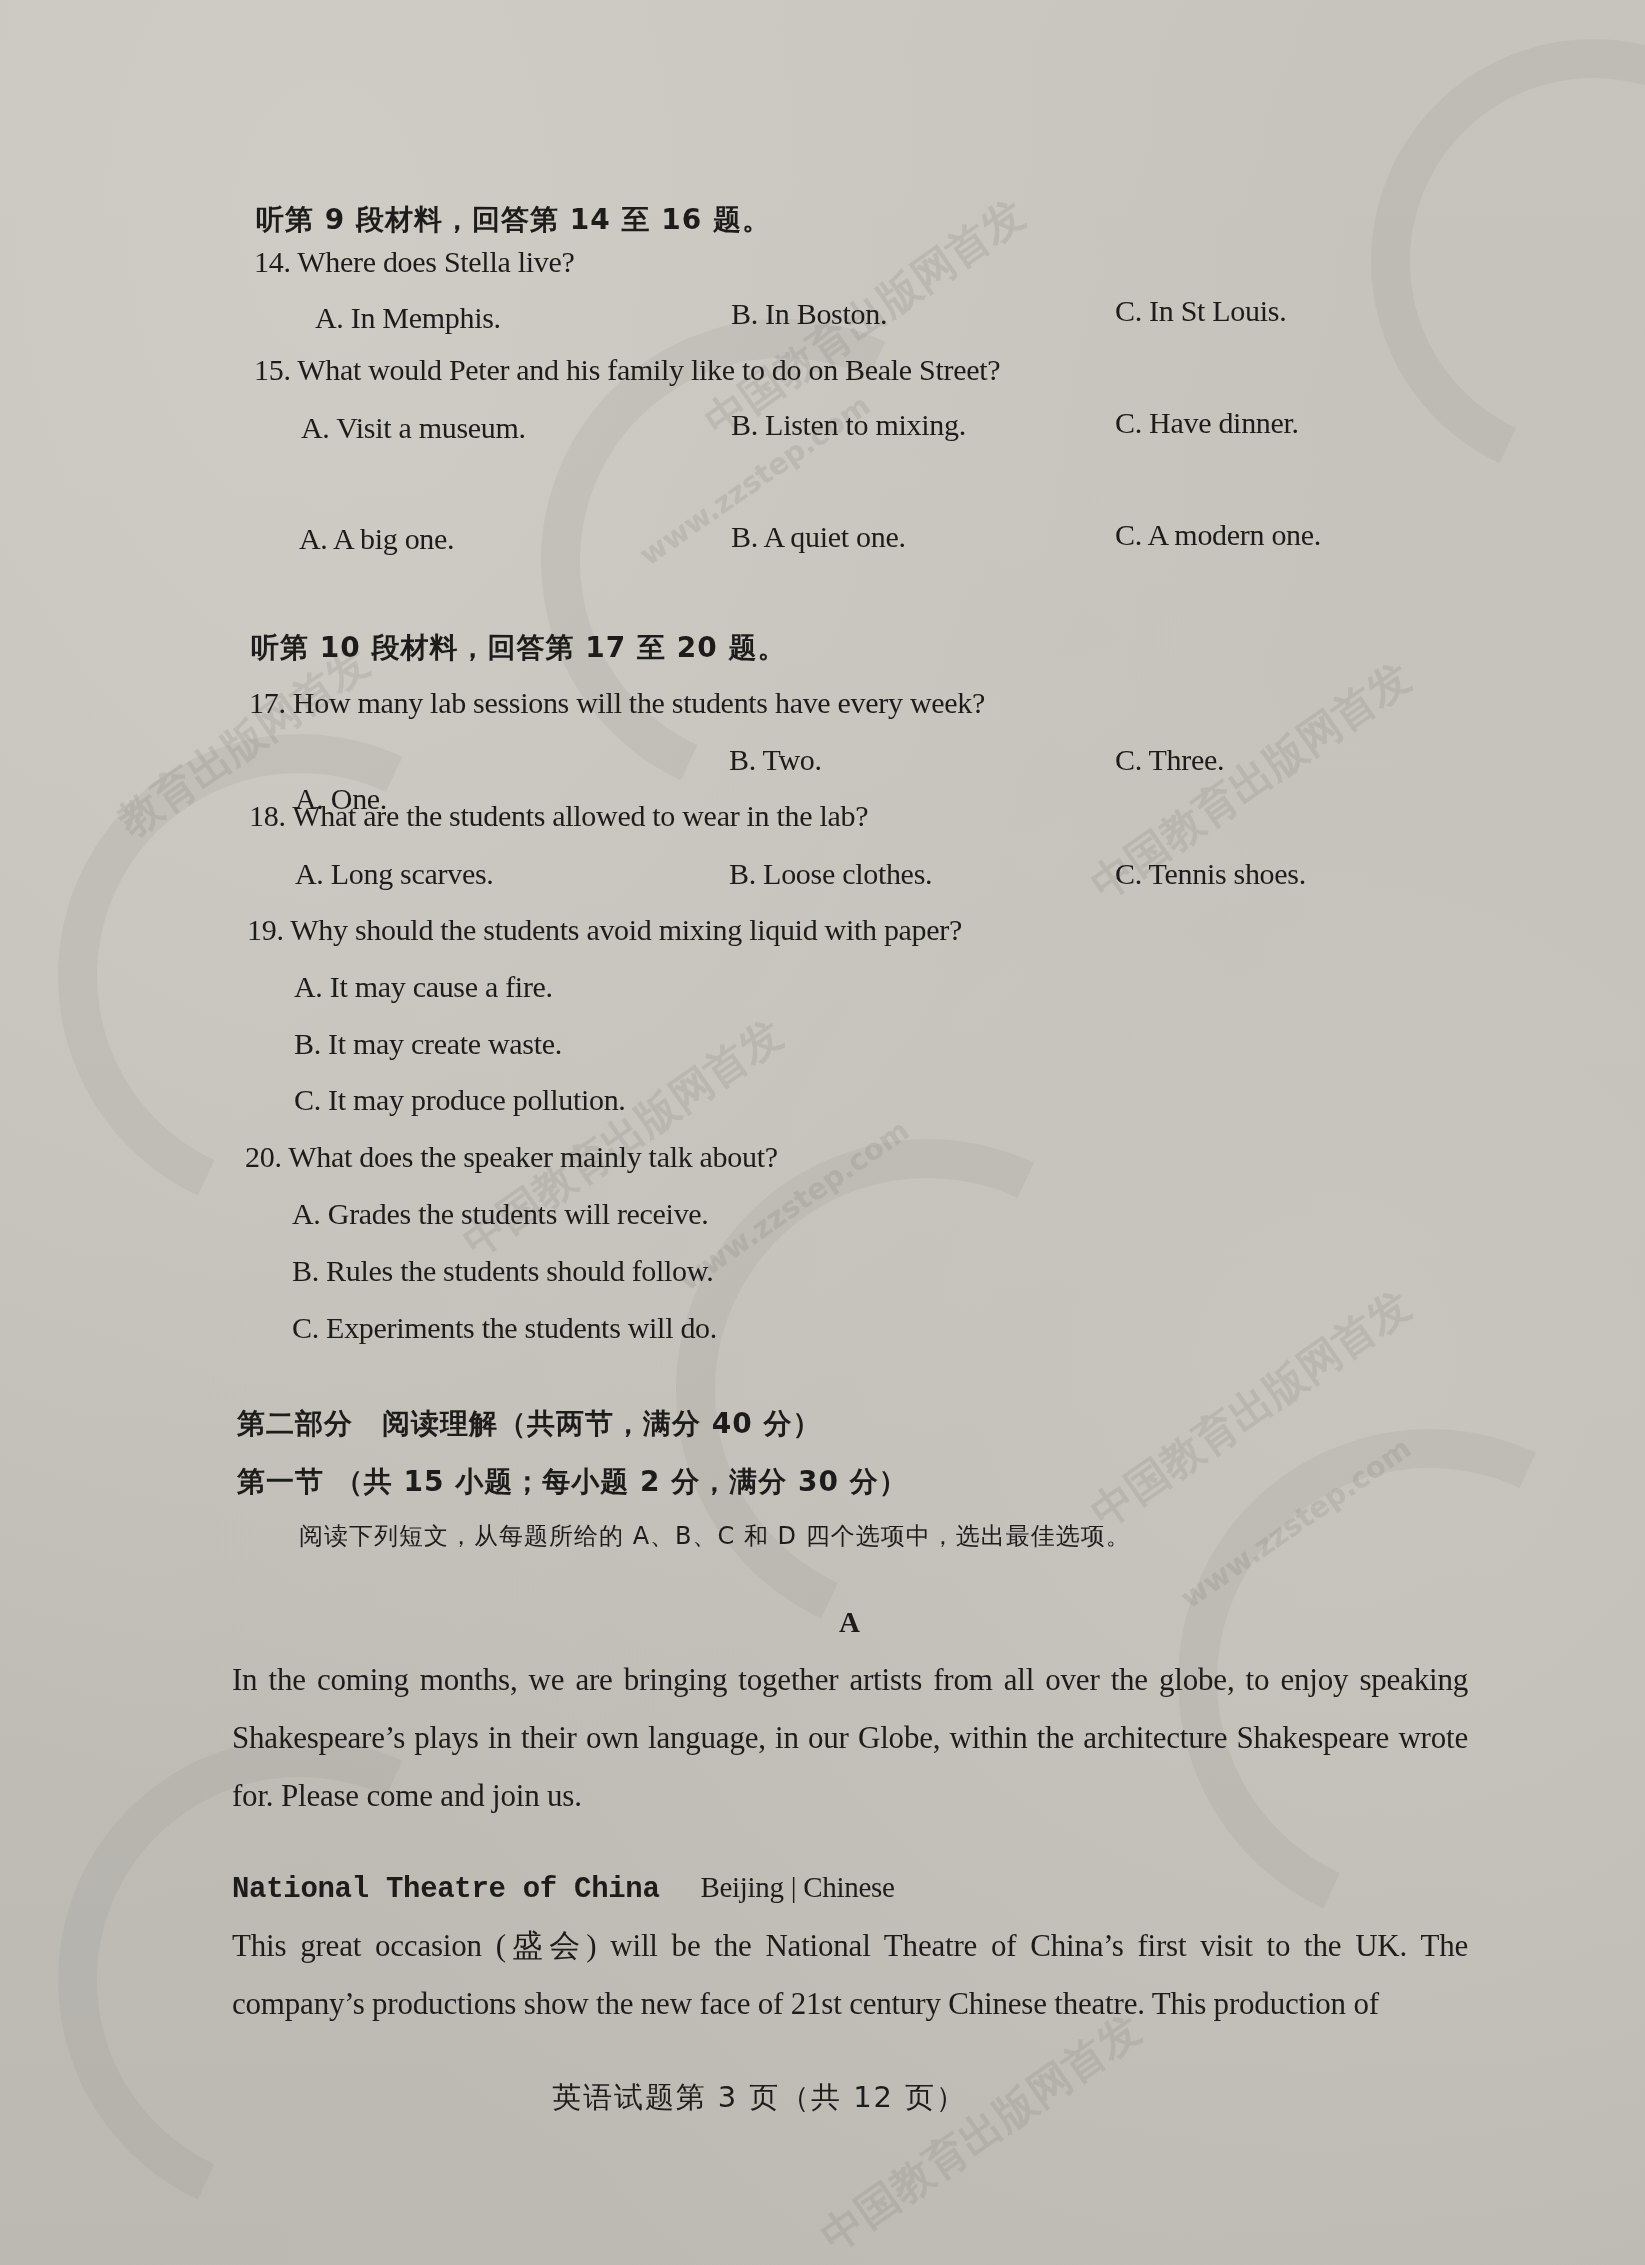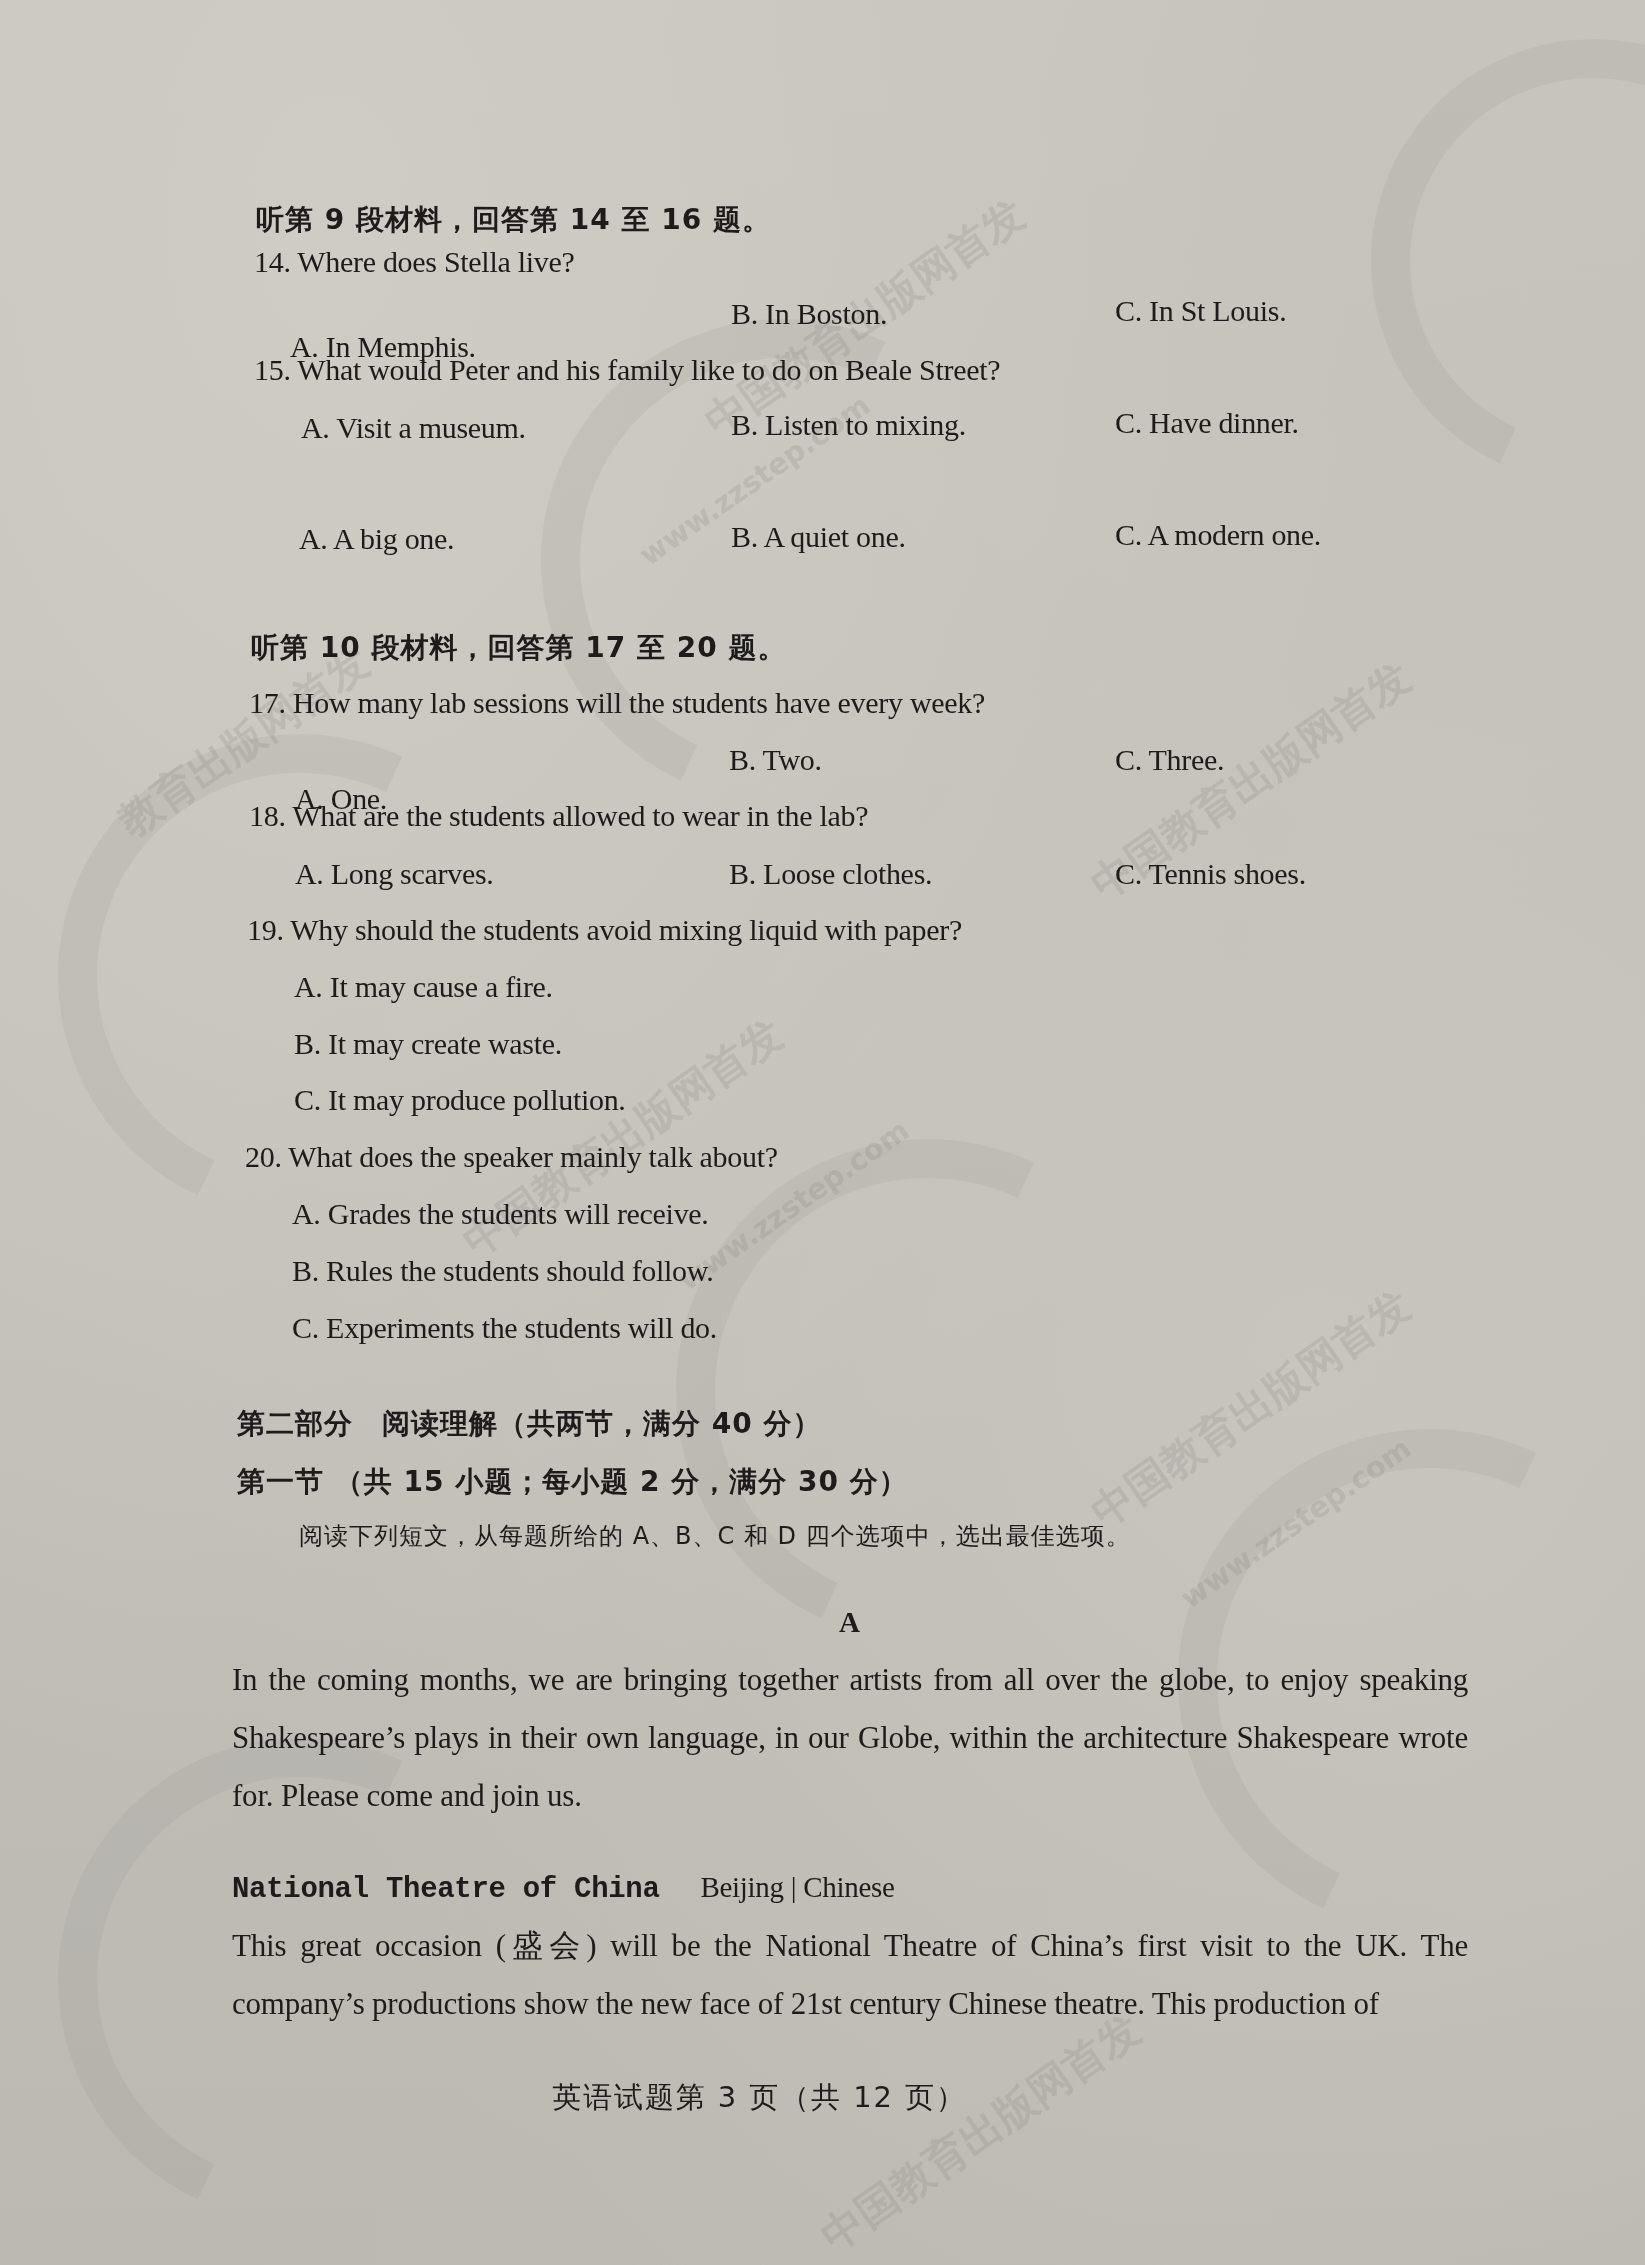--- a/index.html
+++ b/index.html
@@ -57,21 +57,21 @@
   <div class="watermark" style="left:618px;top:463px;font-size:29px;">www.zzstep.com</div>
   <div class="watermark" style="left:657px;top:1188px;font-size:29px;">www.zzstep.com</div>
   <div class="watermark" style="left:1159px;top:1506px;font-size:29px;">www.zzstep.com</div>
 
   <div class="line cn" style="left:256px;top:201px;">听第 9 段材料，回答第 14 至 16 题。</div>
 
   <div class="line" style="left:254px;top:245px;">
     <span>14.</span>
     <span>Where does Stella live?</span>
   </div>
-  <div class="opt" style="left:290px;top:301px;margin-top:29px;">A. In Memphis.</div>
+  <div class="opt" style="left:315px;top:301px;">A. In Memphis.</div>
   <div class="opt" style="left:731px;top:297px;">B. In Boston.</div>
   <div class="opt" style="left:1115px;top:294px;">C. In St Louis.</div>
 
   <div class="line" style="left:254px;top:353px;">
     <span>15.</span>
     <span>What would Peter and his family like to do on Beale Street?</span>
   </div>
   <div class="opt" style="left:301px;top:411px;">A. Visit a museum.</div>
   <div class="opt" style="left:731px;top:408px;">B. Listen to mixing.</div>
   <div class="opt" style="left:1115px;top:406px;">C. Have dinner.</div>

